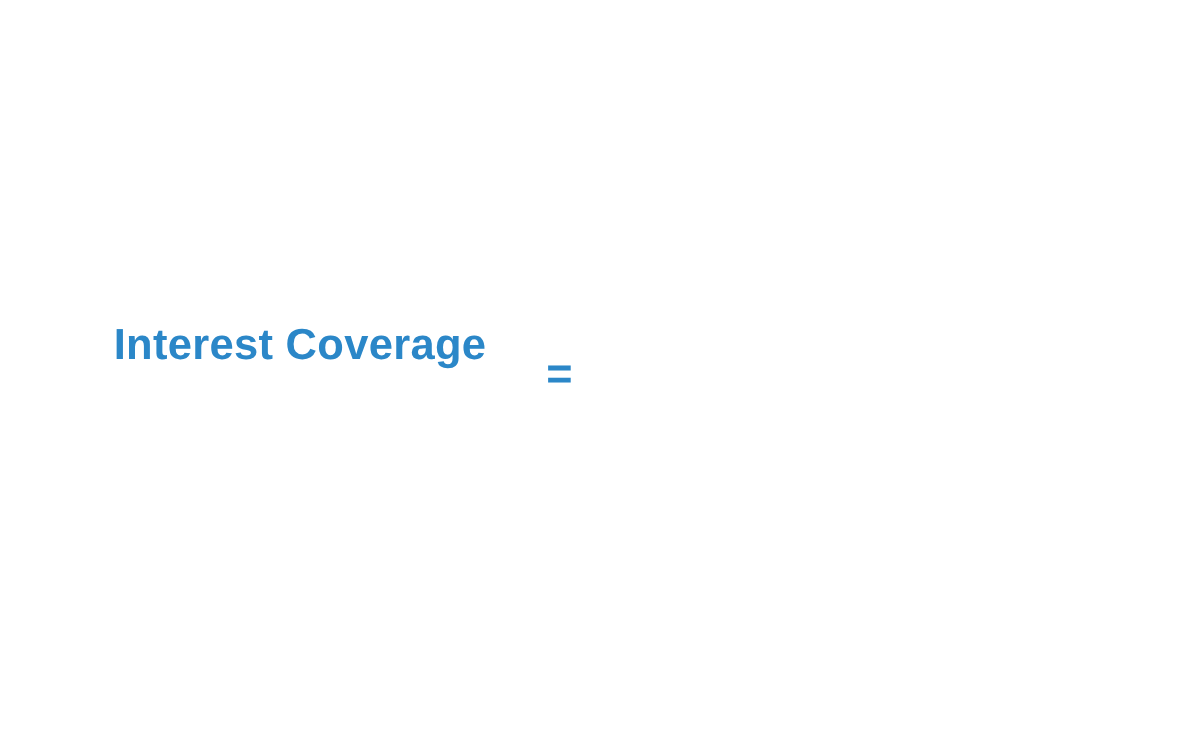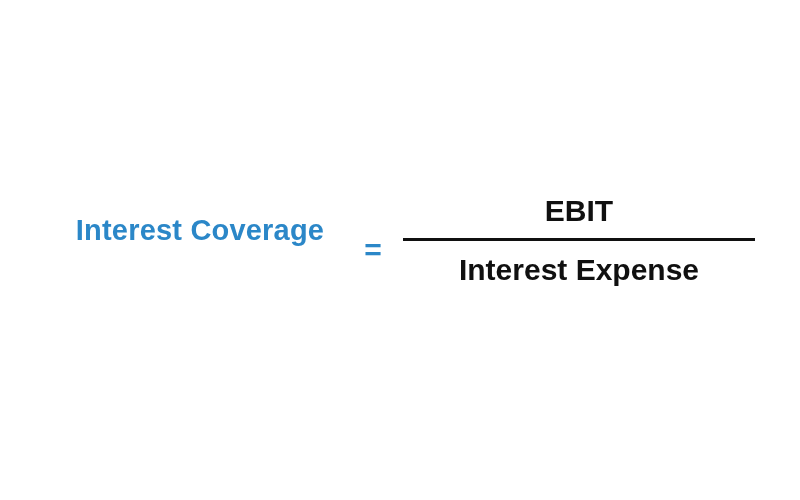--- a/index.html
+++ b/index.html
@@ -64,19 +64,14 @@
 <body>
 
 <div class="canvas">
 
   <div class="lhs" style="color:#2B87C8;">
     <div>Interest Coverage</div>
   </div>
 
   <div class="equals" style="color:#2B87C8;">=</div>
 
-  <div class="fraction">
-    <div class="numerator">EBIT</div>
-    <div class="frac-line"></div>
-    <div class="denominator">Interest Expense</div>
-  </div>
 
 </div>
 
 </body></html>

